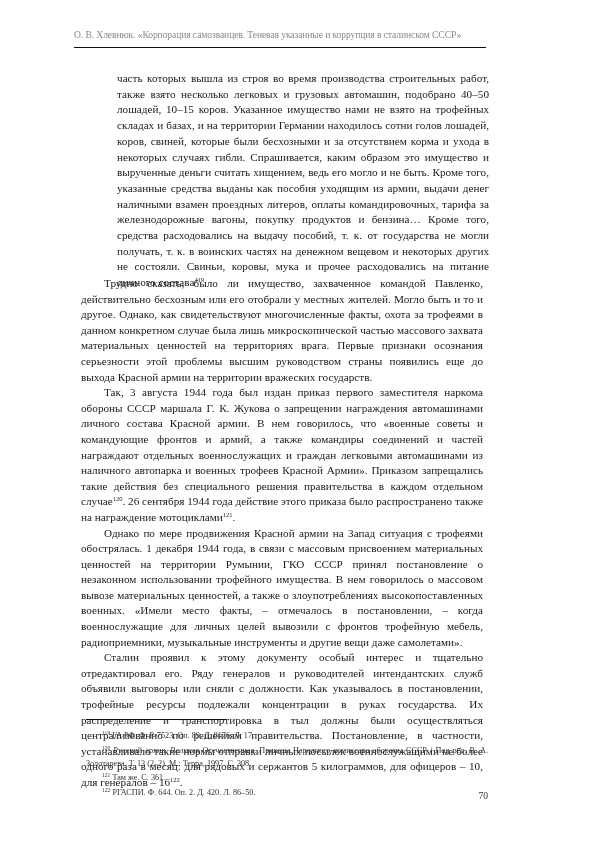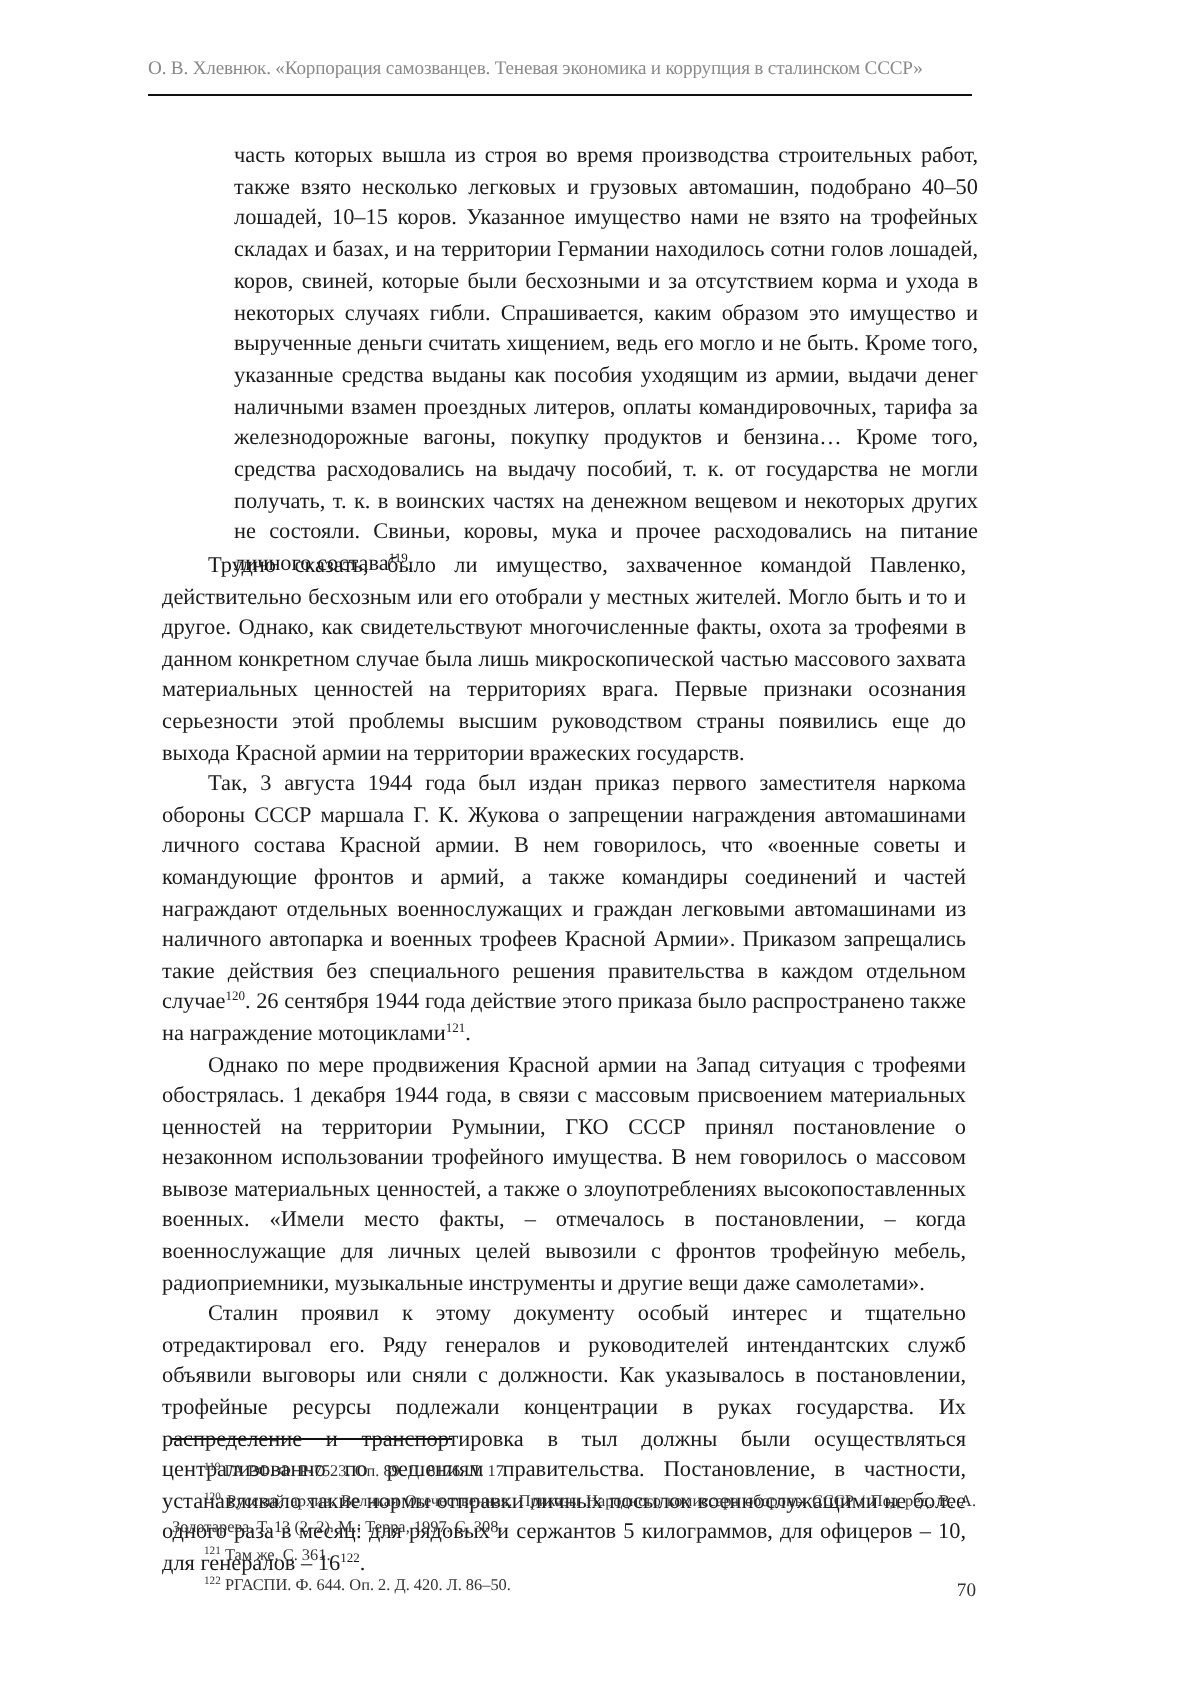--- a/index.html
+++ b/index.html
@@ -19,21 +19,21 @@
   .footnotes { position: absolute; left: 86px; top: 730px; width: 402px;
                font-size: 8.2px; line-height: 12.8px; color: #333; text-align: justify; }
   .footnotes p { margin: 0 0 2px 0; text-indent: 16px; }
   .footnotes sup { font-size: 5.6px; vertical-align: 3px; }
   .page-num { position: absolute; left: 470px; top: 790px; width: 18px; text-align: right;
               font-size: 9.6px; color: #333; }
 </style>
 </head>
 <body>
 
-<div class="header">О. В. Хлевнюк. «Корпорация самозванцев. Теневая экономика и коррупция в сталинском СССР»</div>
+<div class="header">О. В. Хлевнюк. «Корпорация самозванцев. Теневая указанные и коррупция в сталинском СССР»</div>
 <div class="header-rule"></div>
 
 <div class="quote">
   <p><span>часть которых вышла из строя во время производства строительных работ, также взято несколько легковых и грузовых автомашин, подобрано 40–50 лошадей, 10–15 коров. Указанное имущество нами не взято на трофейных складах и базах, и на территории Германии находилось сотни голов лошадей, коров, свиней, которые были бесхозными и за отсутствием корма и ухода в некоторых случаях гибли. Спрашивается, каким образом это имущество и вырученные деньги считать хищением, ведь его могло и не быть. Кроме того, указанные средства выданы как пособия уходящим из армии, выдачи денег наличными взамен проездных литеров, оплаты командировочных, тарифа за железнодорожные вагоны, покупку продуктов и бензина… Кроме того, средства расходовались на выдачу пособий, т. к. от государства не могли получать, т. к. в воинских частях на денежном вещевом и некоторых других не состояли. Свиньи, коровы, мука и прочее расходовались на питание личного состава</span><sup>119</sup><span>.</span></p>
 </div>
 
 <div class="body">
   <p><span>Трудно сказать, было ли имущество, захваченное командой Павленко, действительно бесхозным или его отобрали у местных жителей. Могло быть и то и другое. Однако, как свидетельствуют многочисленные факты, охота за трофеями в данном конкретном случае была лишь микроскопической частью массового захвата материальных ценностей на территориях врага. Первые признаки осознания серьезности этой проблемы высшим руководством страны появились еще до выхода Красной армии на территории вражеских государств.</span></p>
   <p><span>Так, 3 августа 1944 года был издан приказ первого заместителя наркома обороны СССР маршала Г. К. Жукова о запрещении награждения автомашинами личного состава Красной армии. В нем говорилось, что «военные советы и командующие фронтов и армий, а также командиры соединений и частей награждают отдельных военнослужащих и граждан легковыми автомашинами из наличного автопарка и военных трофеев Красной Армии». Приказом запрещались такие действия без специального решения правительства в каждом отдельном случае</span><sup>120</sup><span>. 26 сентября 1944 года действие этого приказа было распространено также на награждение мотоциклами</span><sup>121</sup><span>.</span></p>
   <p><span>Однако по мере продвижения Красной армии на Запад ситуация с трофеями обострялась. 1 декабря 1944 года, в связи с массовым присвоением материальных ценностей на территории Румынии, ГКО СССР принял постановление о незаконном использовании трофейного имущества. В нем говорилось о массовом вывозе материальных ценностей, а также о злоупотреблениях высокопоставленных военных. «Имели место факты, – отмечалось в постановлении, – когда военнослужащие для личных целей вывозили с фронтов трофейную мебель, радиоприемники, музыкальные инструменты и другие вещи даже самолетами».</span></p>

